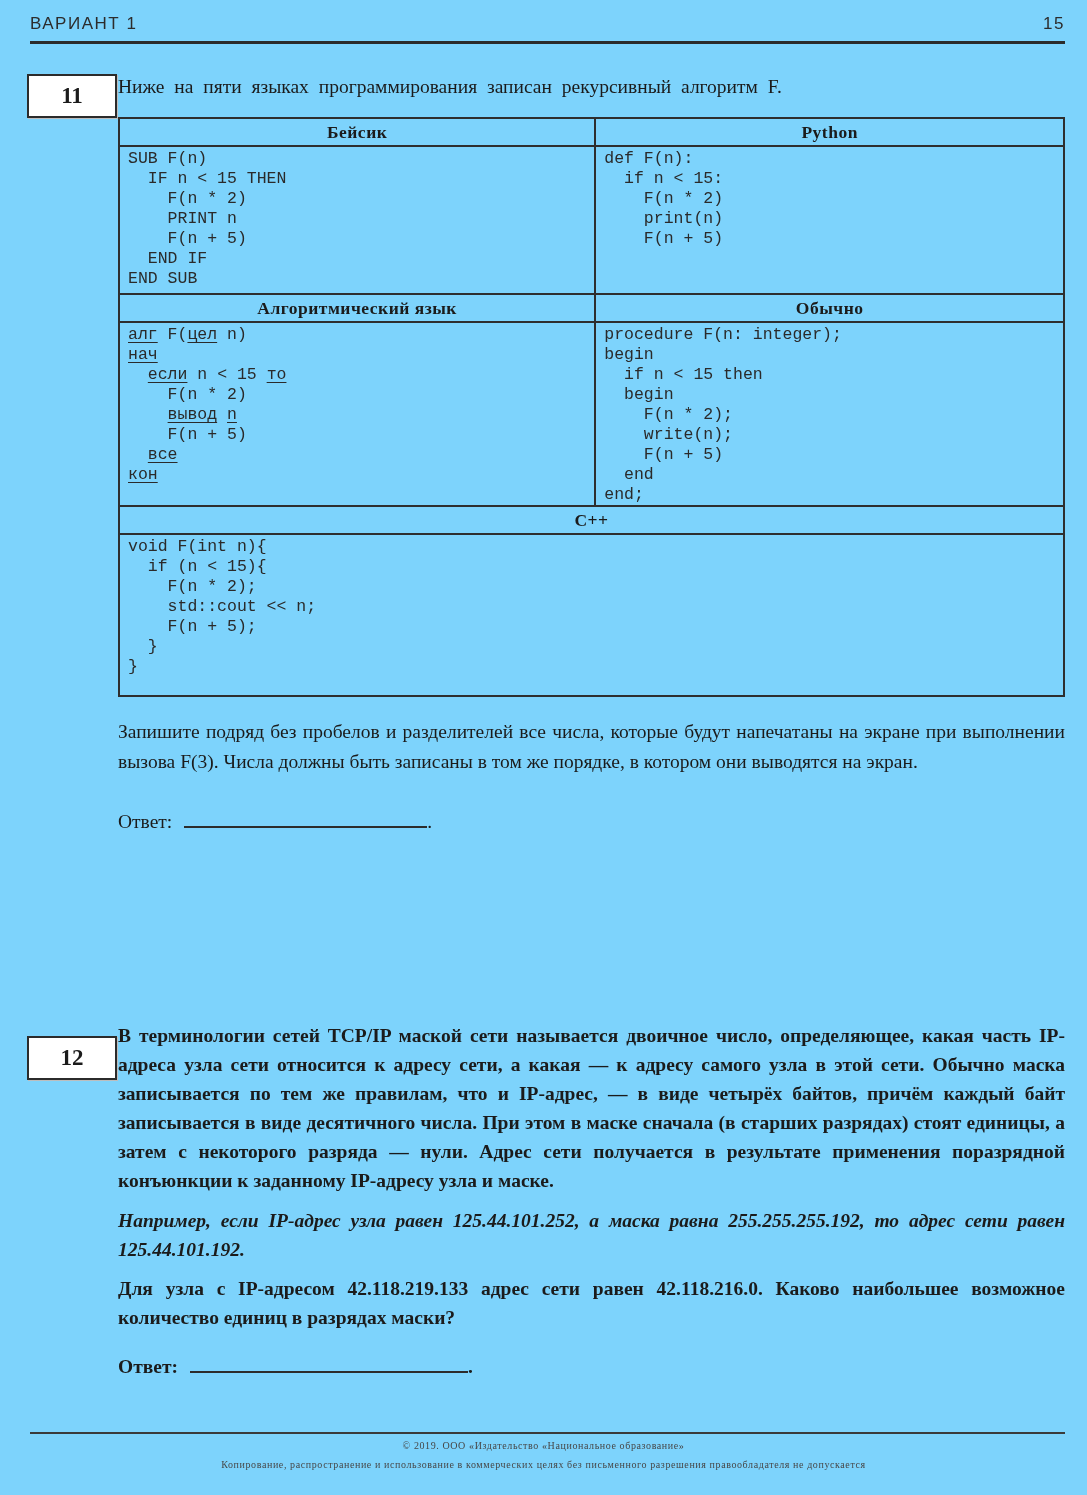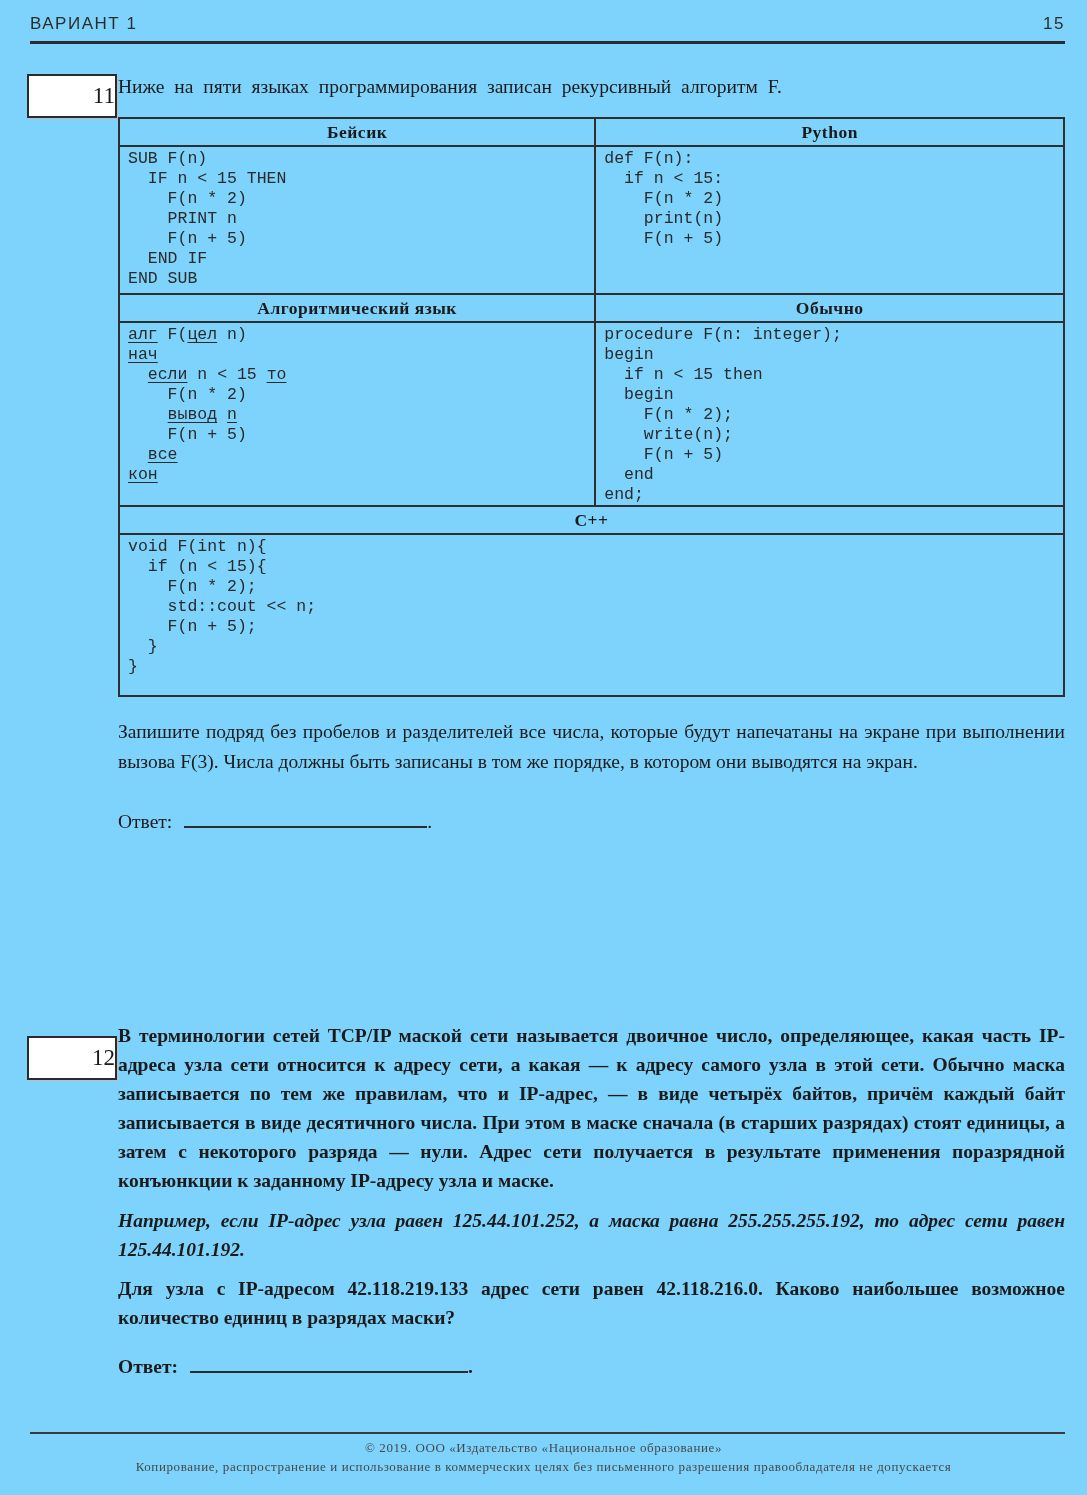--- a/index.html
+++ b/index.html
@@ -20,22 +20,22 @@
     font-size:17px;letter-spacing:1.5px;color:#2c2c2c;
   }
   .head-rule{
     position:absolute;top:41px;left:30px;right:22px;
     border-top:3px solid #2b2b2b;
   }
   
   .task-num{
     position:absolute;left:27px;width:86px;height:40px;
     border:2px solid #2b2b2b;background:#fff;
-    display:flex;align-items:center;justify-content:flex-end;
-    font-weight:normal;font-size:23px;
+    display:flex;align-items:center;justify-content:center;
+    font-weight:bold;font-size:23px;
     box-shadow:1px 1px 0 #bdbdbd;
   }
   
   .task{
     position:absolute;left:118px;width:947px;
   }
   .intro{
     margin:0;font-size:19.5px;line-height:30px;word-spacing:5px;
   }
   .body-text{
@@ -78,21 +78,21 @@
   }
   .answer-line.w11{width:243px;}
   .answer-line.w12{width:278px;}
   
   .foot-rule{
     position:absolute;left:30px;right:22px;top:1432px;
     border-top:2px solid #3a3a3a;
   }
   .foot-line{
     position:absolute;left:0;right:0;text-align:center;
-    font-size:13px;color:#474747;letter-spacing:0.6px;
+    font-size:10px;color:#474747;letter-spacing:0.6px;
   }
   .foot-line.l1{top:1440px;}
   .foot-line.l2{top:1459px;}
 </style>
 </head>
 <body>
 
 <div class="page">
 
   <div class="running-head">

